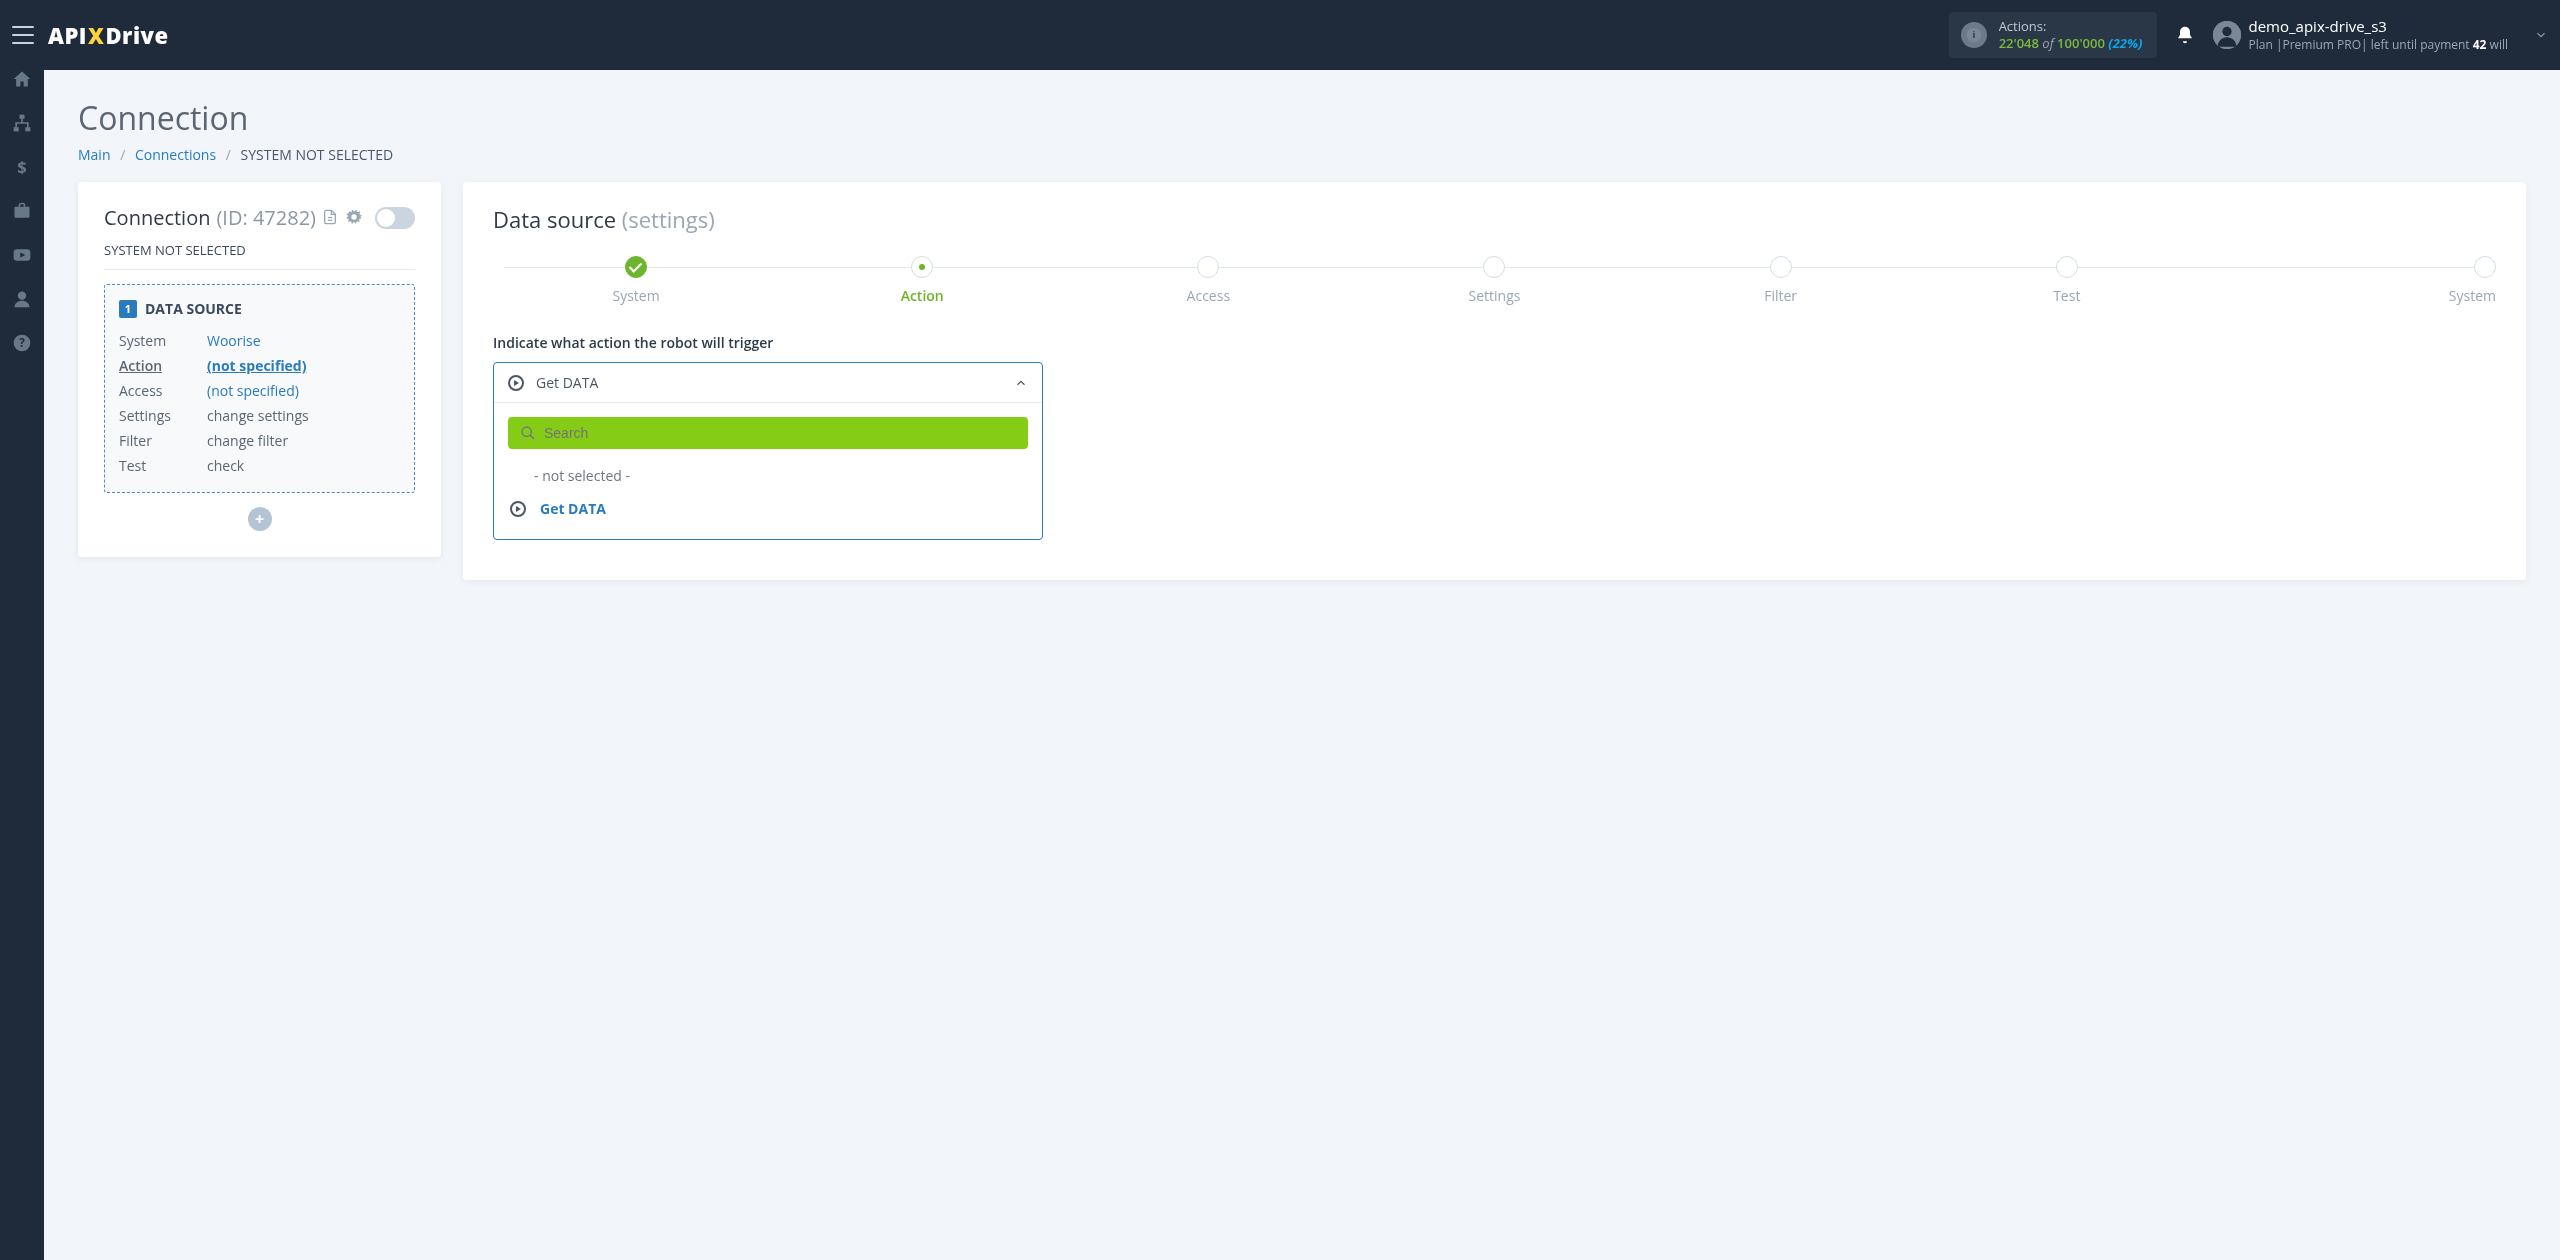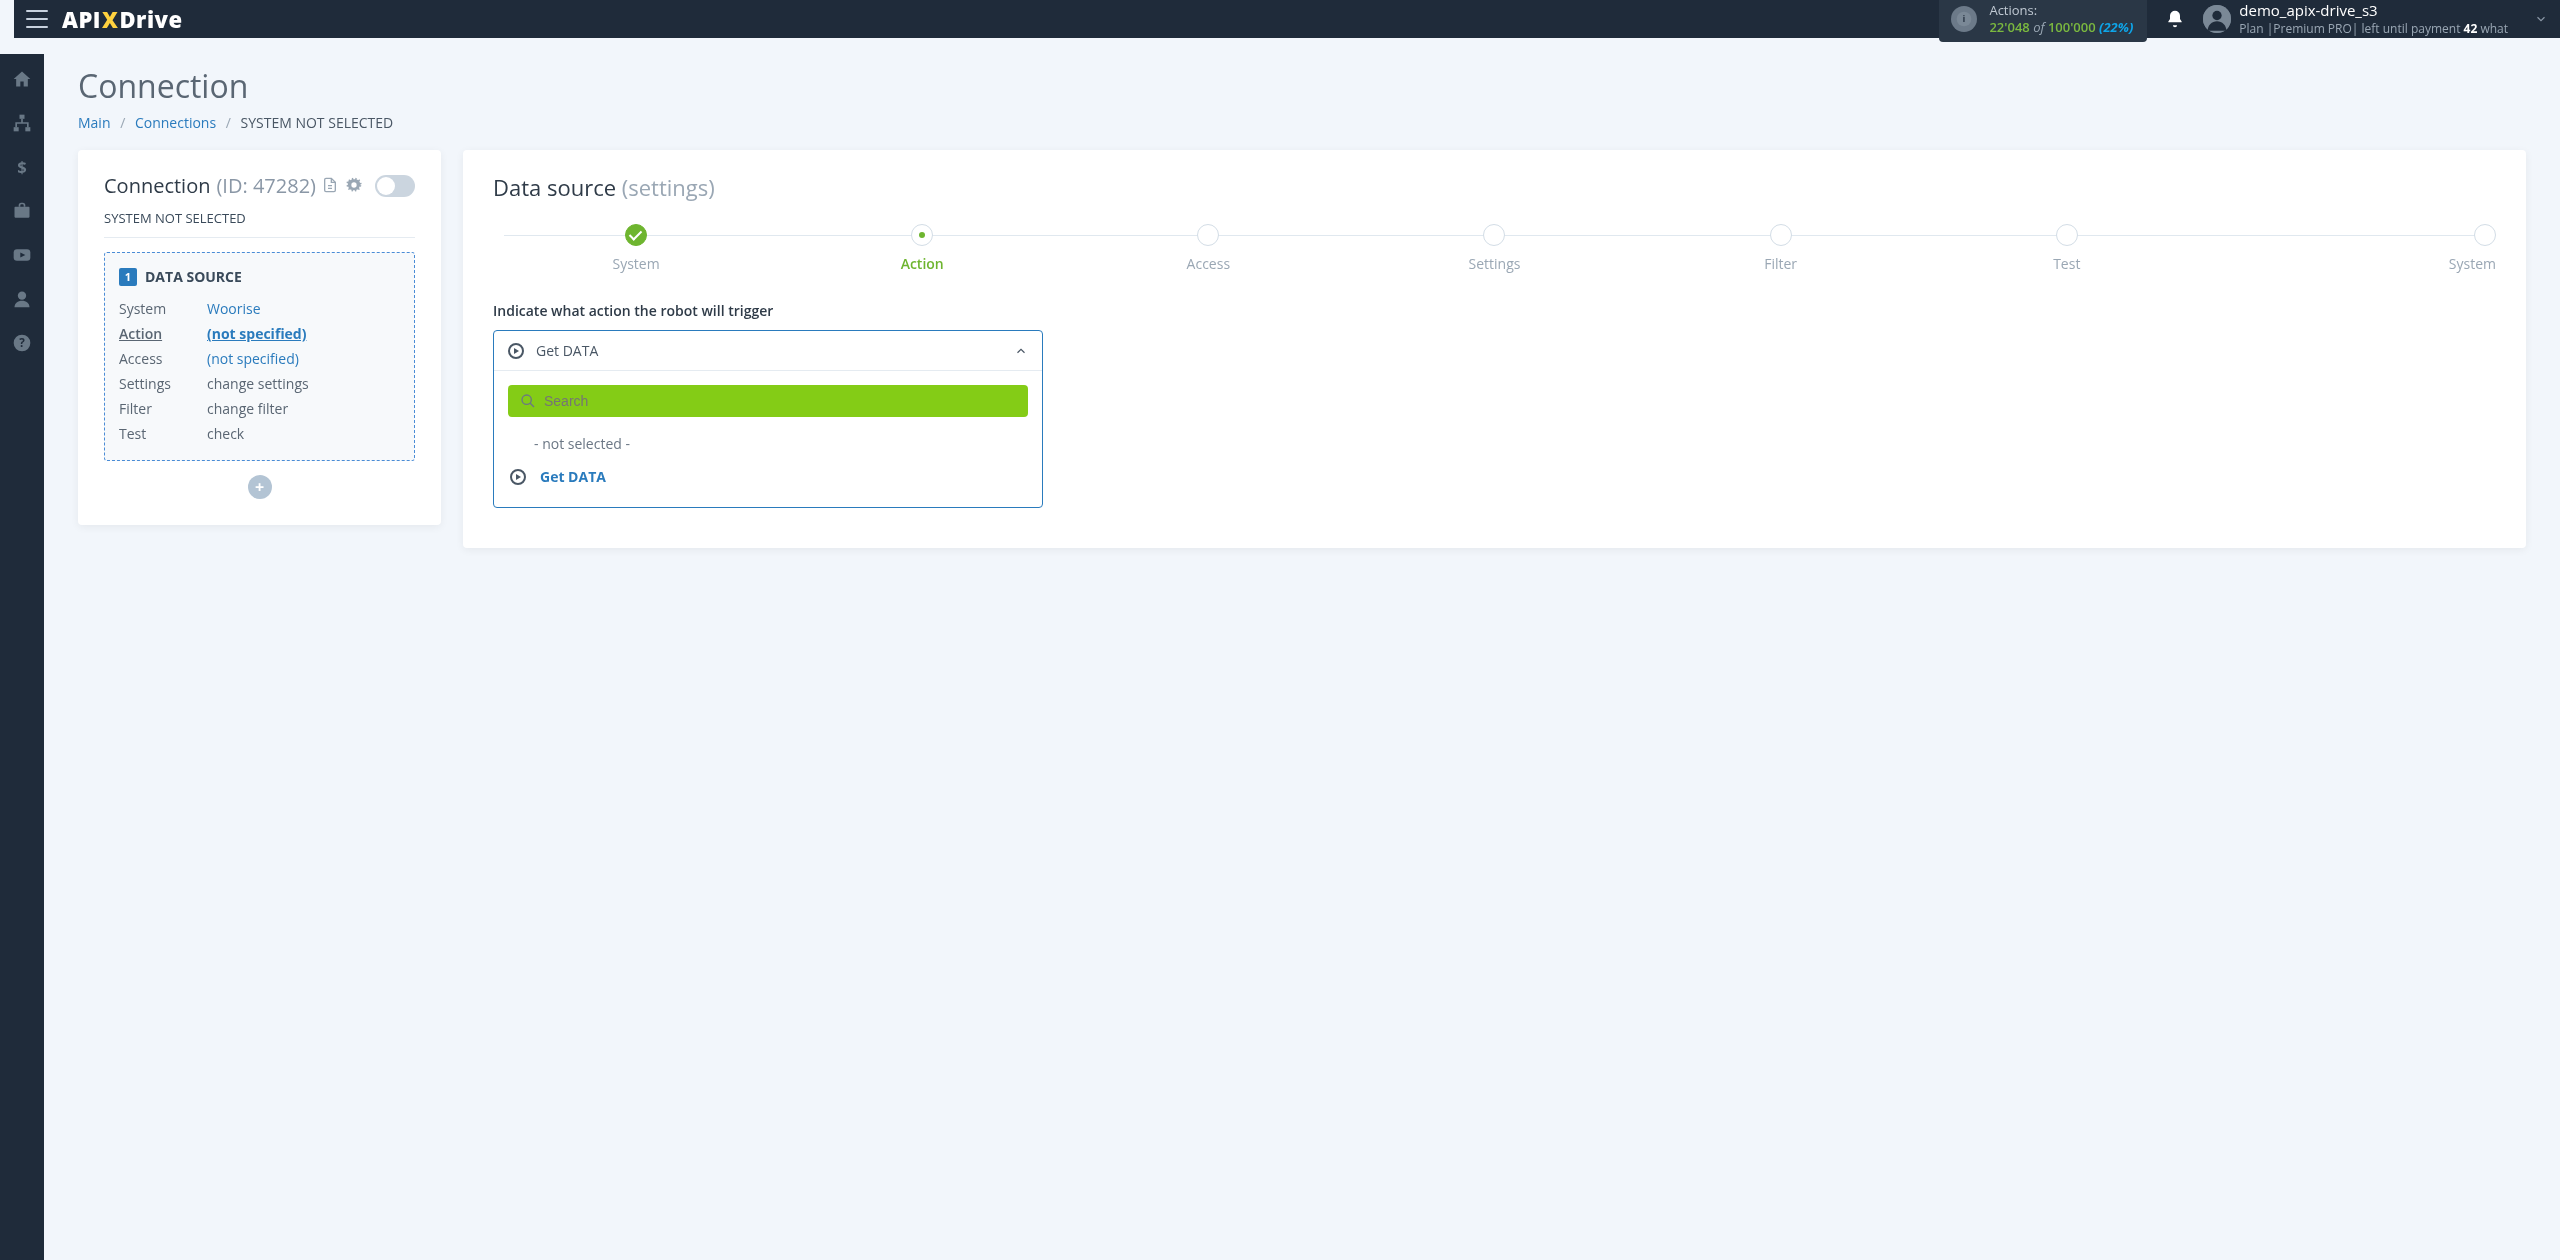--- a/index.html
+++ b/index.html
@@ -5,28 +5,27 @@
 * { box-sizing: border-box; margin: 0; padding: 0; }
 body {
   font-family: "Open Sans", -apple-system, BlinkMacSystemFont, "Segoe UI", Roboto, sans-serif;
   background: #f2f6fb;
   color: #3a4a5a;
   font-size: 14px;
 }
 
 .topbar {
   background: #1f2b3a;
-  height: 38px;
+  height: 70px;
   display: flex;
   align-items: center;
   padding: 0 12px;
   color: #fff;
   position: relative;
   z-index: 10;
-  margin-left: 14px;
 }
 .hamburger { width:22px; height:18px; display:flex; flex-direction:column; justify-content:space-between; cursor:pointer; margin-right:14px;}
 .hamburger span { display:block; height:2px; background:#c8d2de; border-radius:2px;}
 .logo { font-weight:800; font-size:22px; letter-spacing:0.5px; display:flex; align-items:center;}
 .logo .api { color:#fff; }
 .logo .drive { color:#fff; }
 .spacer { flex:1; }
 .actions-box { background:#2a3746; border-radius:4px; padding:6px 14px 6px 12px; display:flex; align-items:center; gap:12px; margin-right:18px;}
 .actions-box .info-icon { width:26px;height:26px;border-radius:50%;background:#6c7a89;display:flex;align-items:center;justify-content:center;color:#1f2b3a;font-weight:bold;}
 .actions-text { font-size:13px; line-height:1.3; }
@@ -150,21 +149,21 @@
   <div class="user-block">
     <div class="avatar-icon">
       <svg width="28" height="28" viewBox="0 0 24 24">
           <circle cx="12" cy="12" r="12" fill="#7a8896"></circle>
           <circle cx="12" cy="9" r="4" fill="#1f2b3a"></circle>
           <path d="M4 22c0-4.4 3.6-8 8-8s8 3.6 8 8" fill="#1f2b3a"></path>
         </svg>
     </div>
     <div class="user-text">
       <div class="name">demo_apix-drive_s3</div>
-      <div class="plan"><span>Plan  |Premium PRO|  left until payment </span><span class="days">42</span><span> what</span></div>
+      <div class="plan"><span>Plan  |Premium PRO|  left until payment </span><span class="days">42</span><span> will</span></div>
     </div>
     <div class="chevron">
       <svg width="14" height="14" viewBox="0 0 24 24" fill="none" stroke="#8a97a6" stroke-width="2">
           <path d="M6 9l6 6 6-6"></path>
         </svg>
     </div>
   </div>
 </div>
 
 <div class="sidebar">

